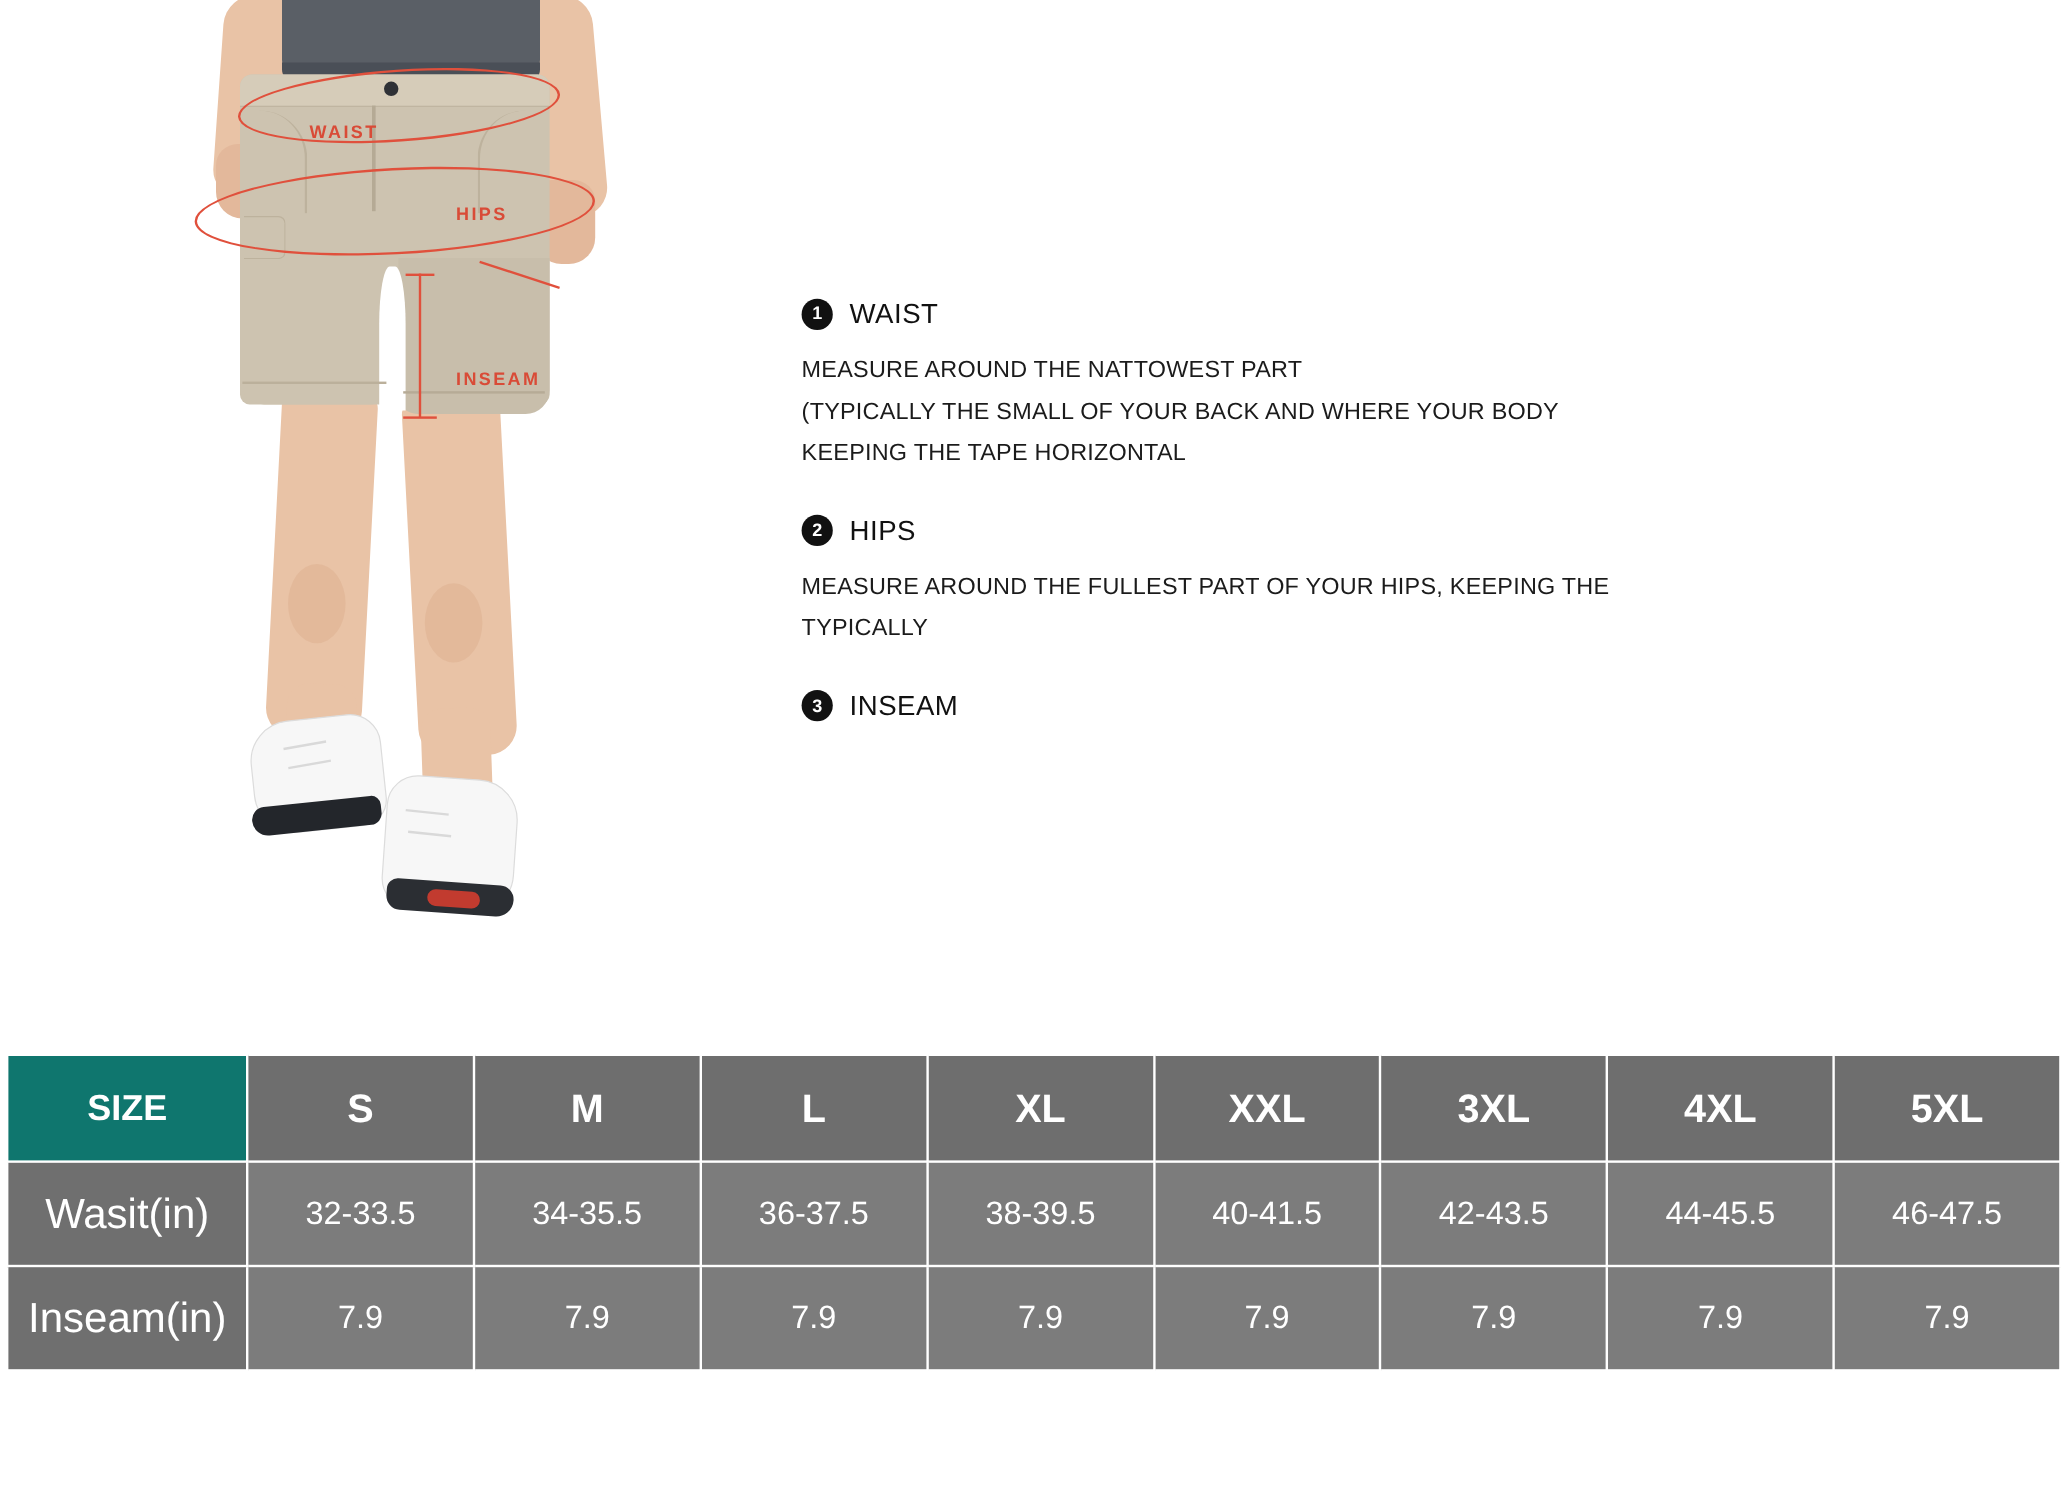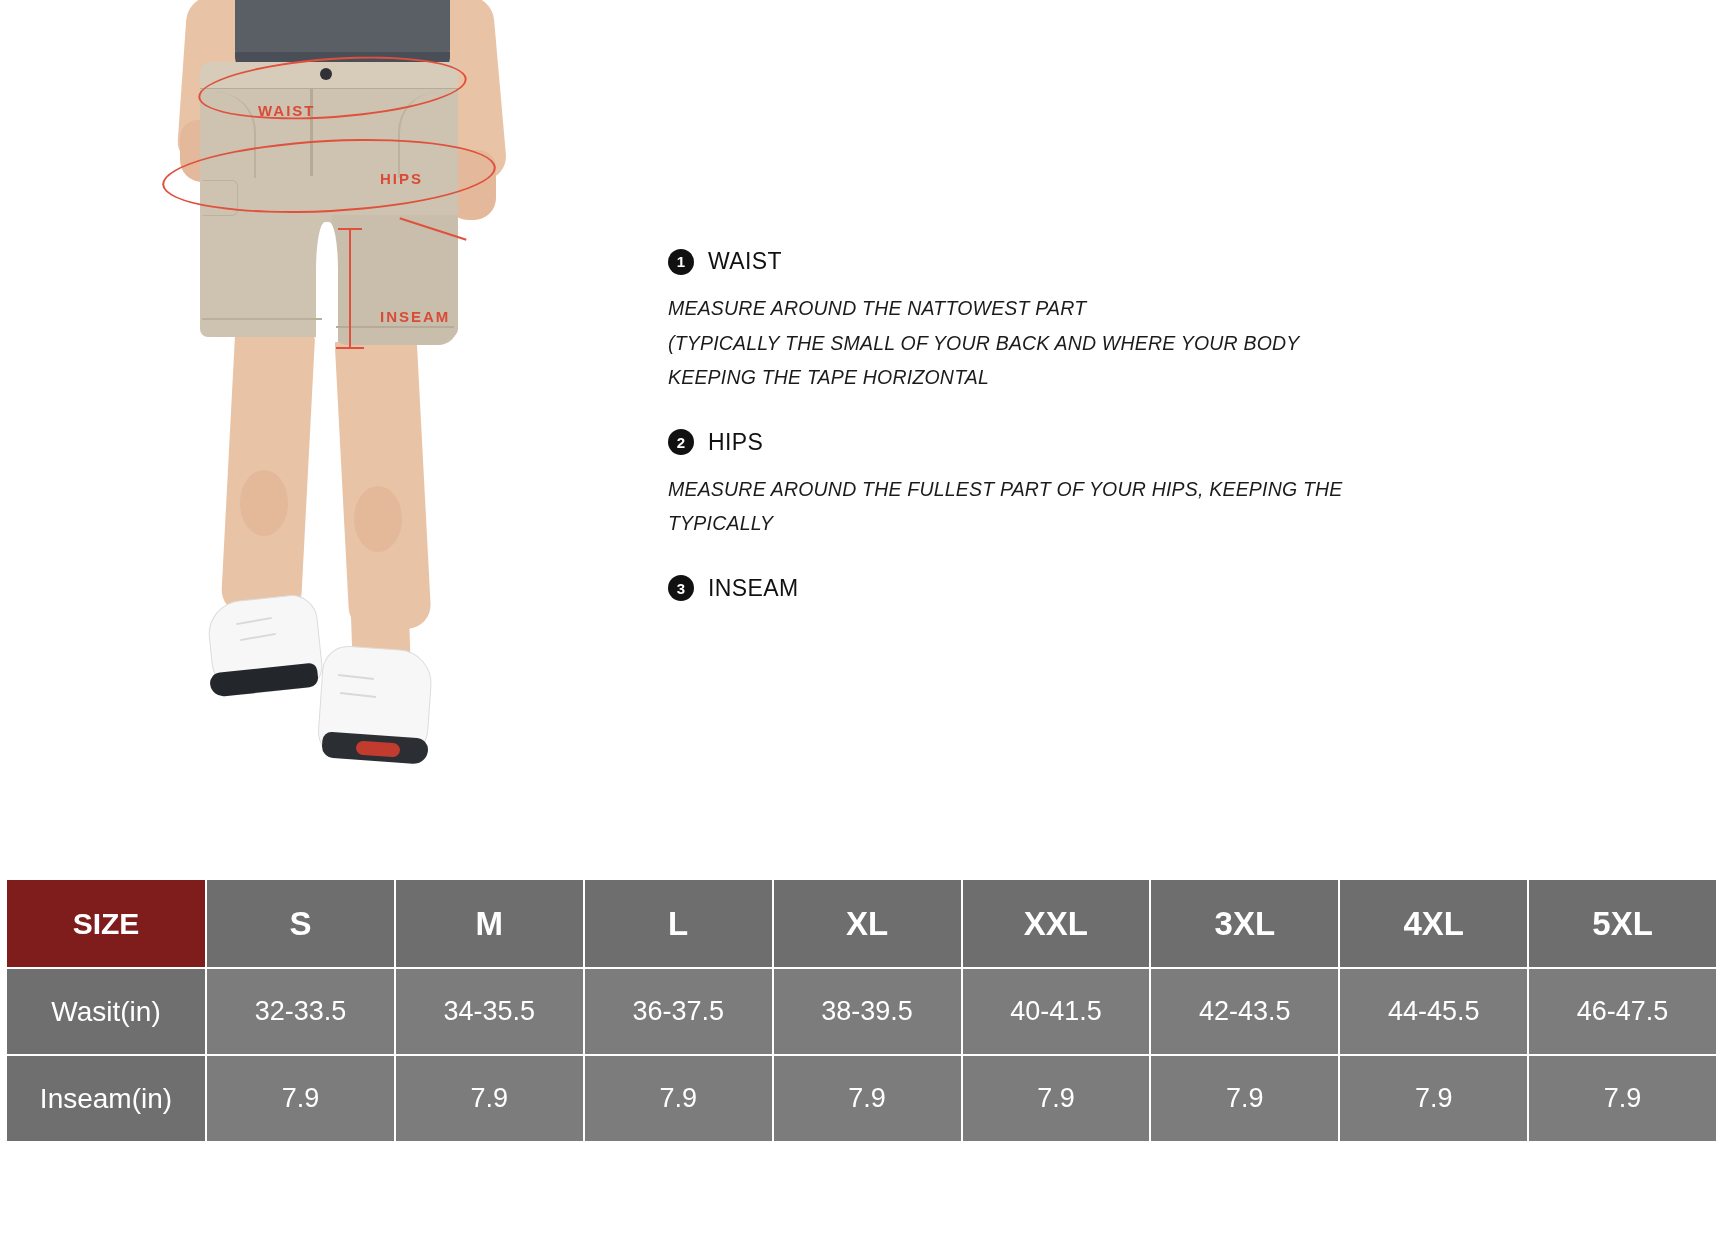--- a/index.html
+++ b/index.html
@@ -401,21 +401,20 @@
   .instr-title {
     font-size: 23px;
     letter-spacing: .4px;
     color: #111;
   }
   .instr-line {
     font-size: 19.5px;
     line-height: 1.77;
     color: #1b1b1b;
     letter-spacing: .2px;
-    font-style: italic;
   }
 
   
   .size-table {
     position: absolute;
     left: 5px;
     top: 878px;
     width: 1713px;
     border-collapse: collapse;
     table-layout: fixed;
@@ -426,32 +425,32 @@
     color: #ffffff;
     font-weight: normal;
   }
   .size-table .head-row th {
     background: #6e6e6e;
     height: 85px;
     font-size: 33px;
     font-weight: 700;
   }
   .size-table .head-row th.corner {
-    background: #7f1d1d;
+    background: #0f766e;
     font-size: 30px;
     font-weight: 700;
   }
   .size-table tbody td {
     background: #7c7c7c;
     height: 83px;
     font-size: 27px;
   }
   .size-table tbody td.rowhead {
     background: #6f6f6f;
-    font-size: 28px;
+    font-size: 35px;
   }
   .col-first { width: 196px; }
 </style>
 </head>
 <body>
 
 <div class="top-area">
 
   <div class="illustration">
     <div class="arm arm-left"></div>

